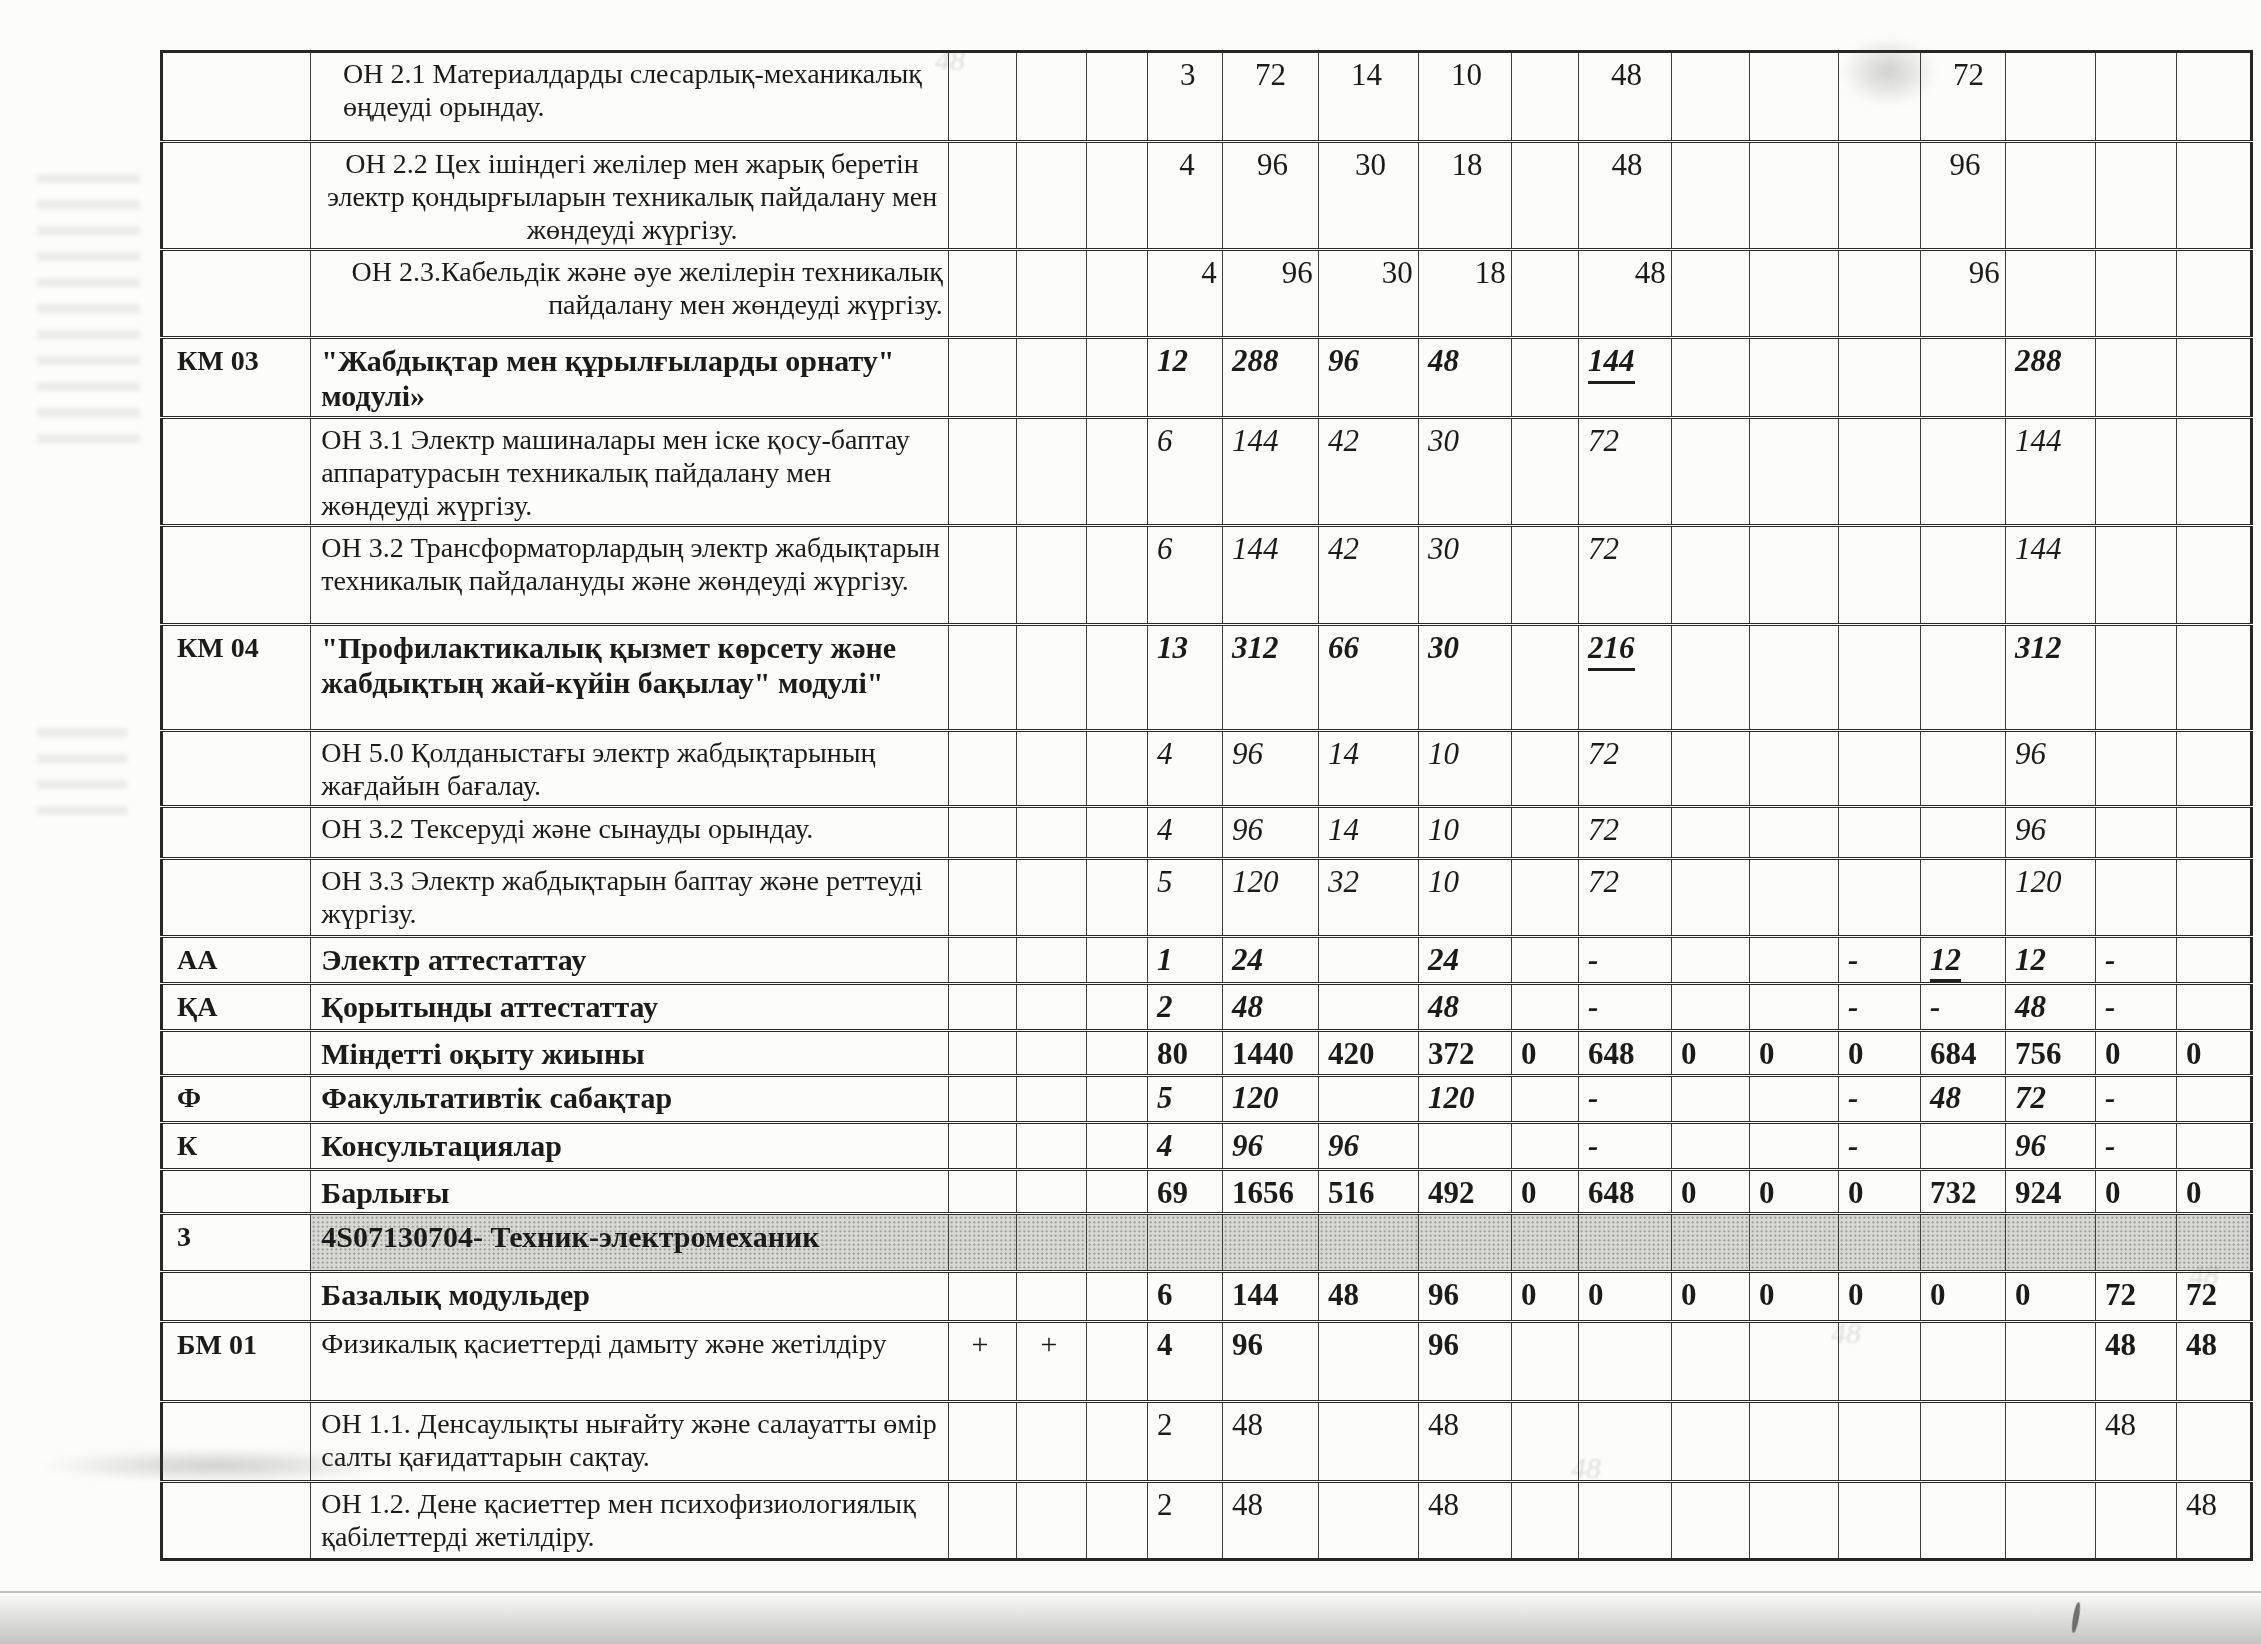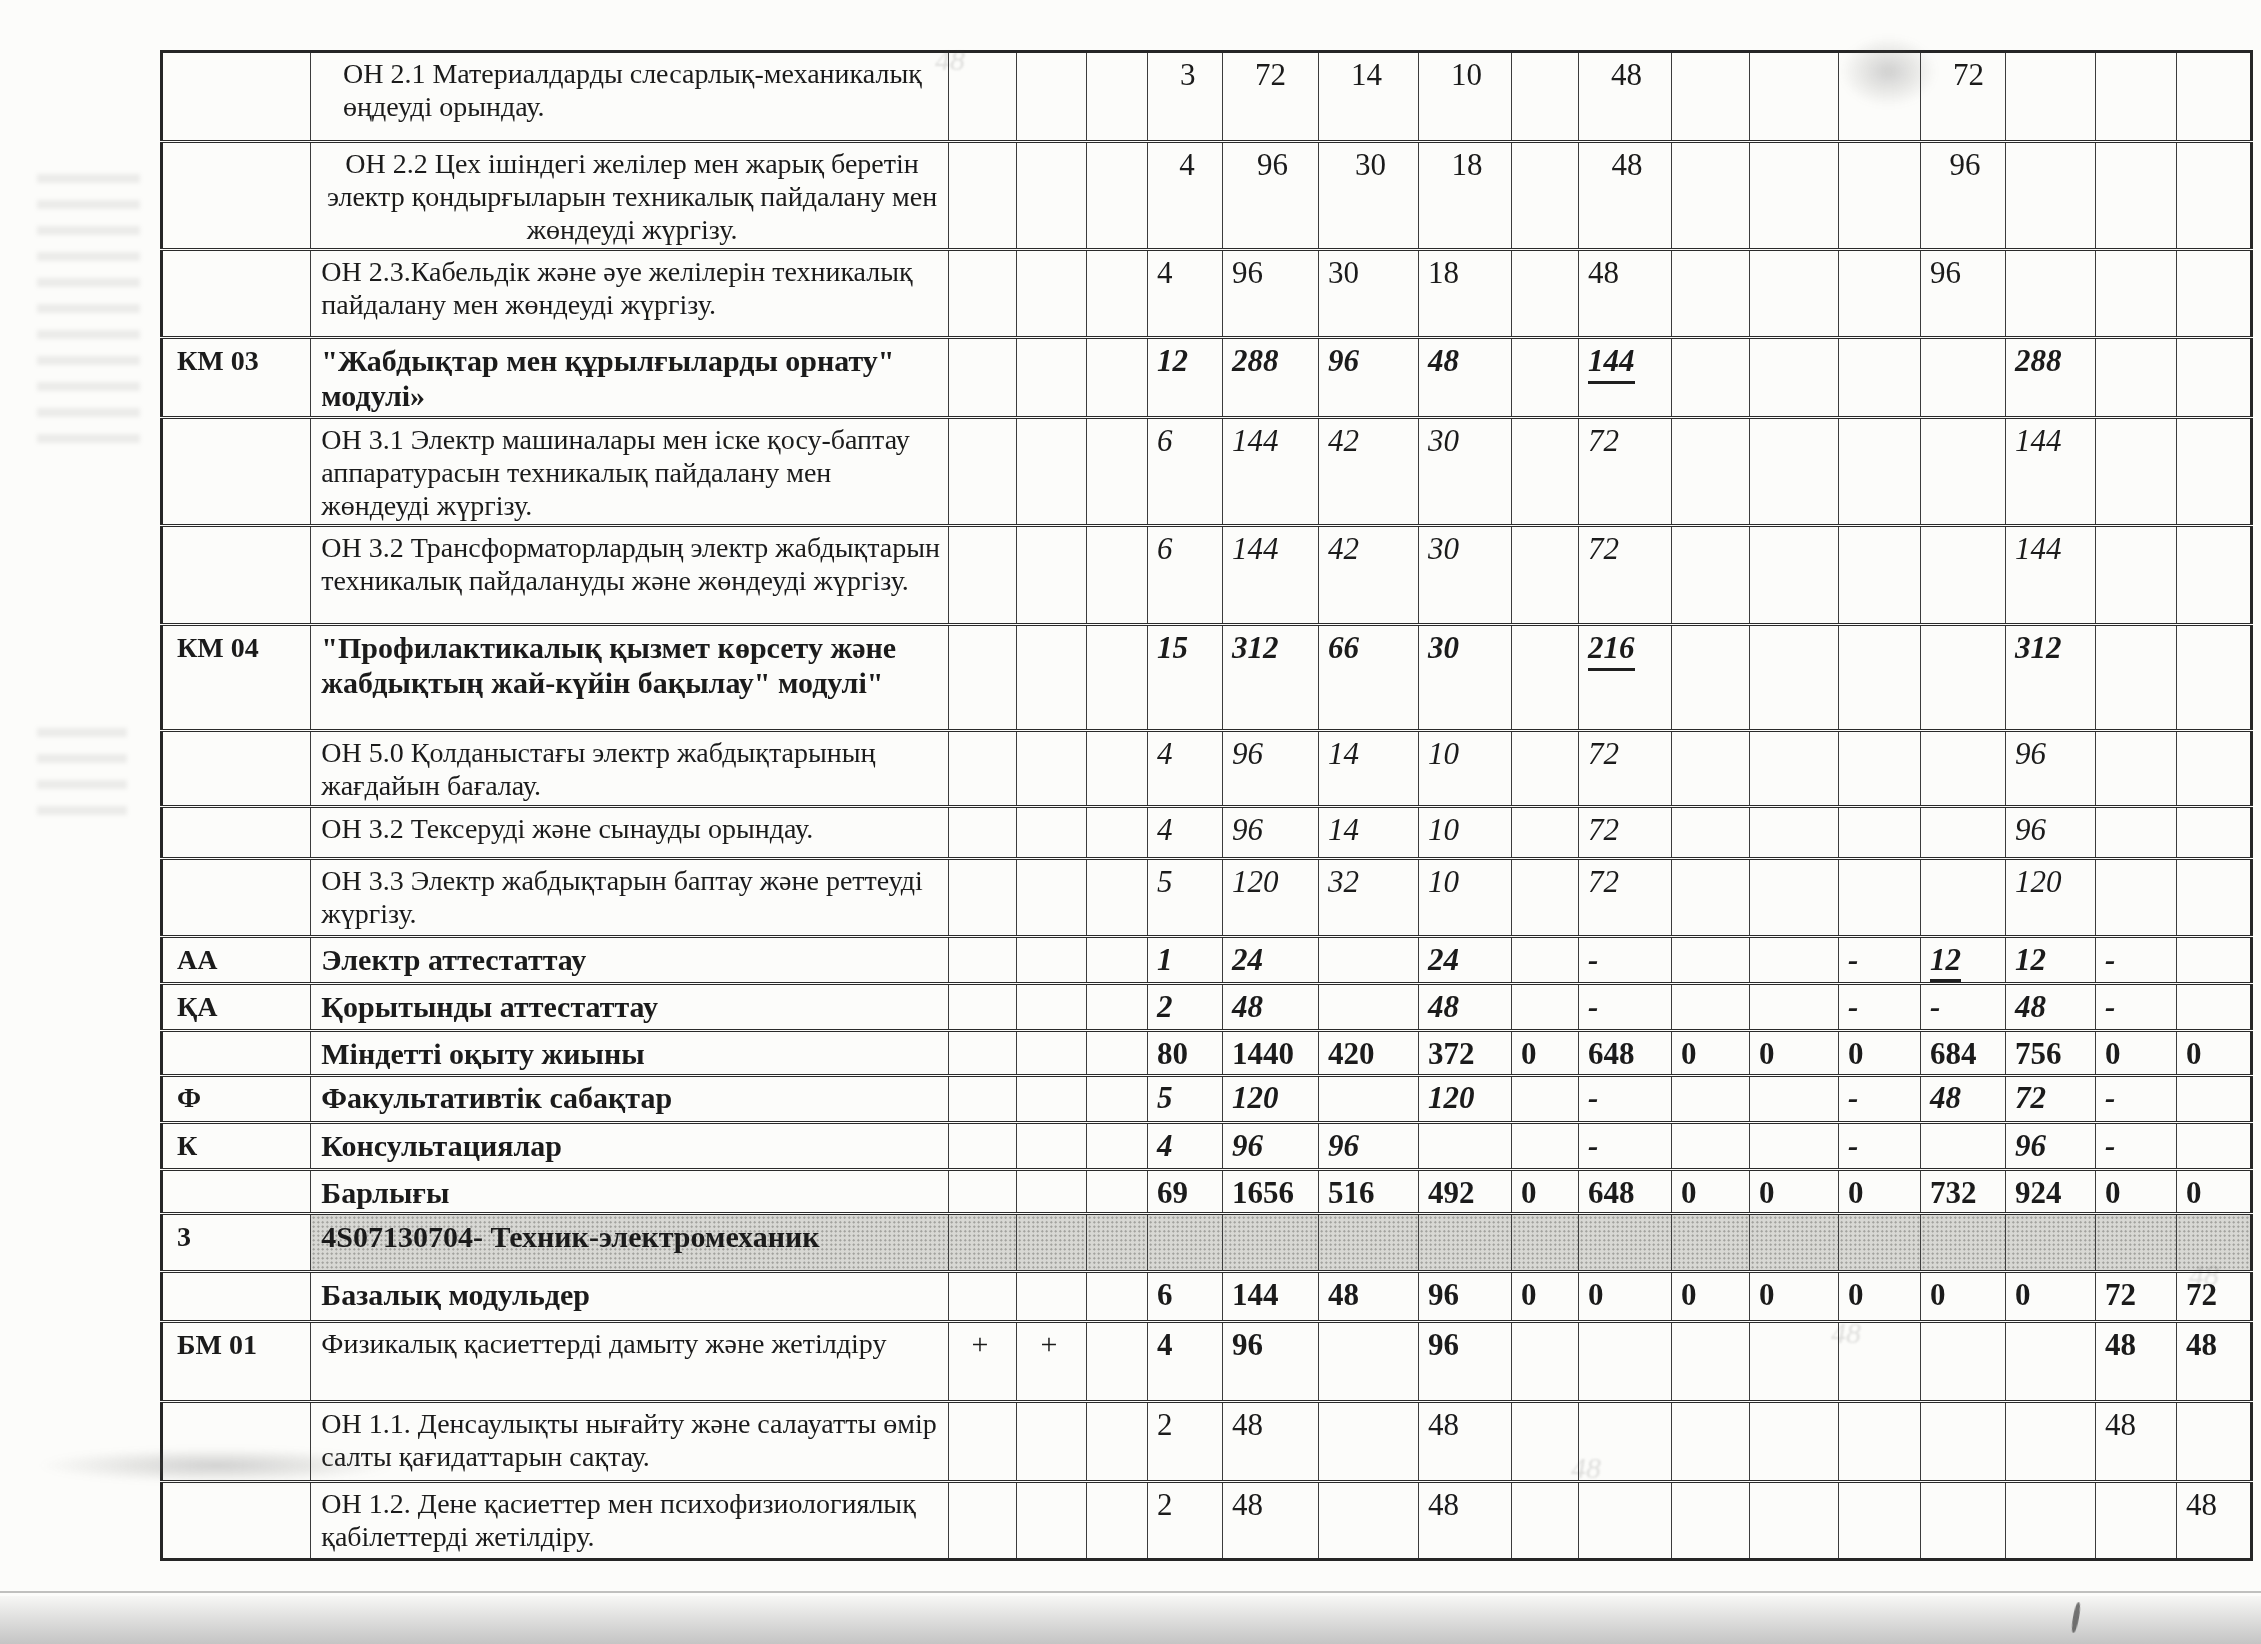--- a/index.html
+++ b/index.html
@@ -109,21 +109,21 @@
           <td class="grayable num num-r"></td>
           <td class="grayable num num-r">48</td>
           <td class="grayable num num-r"></td>
           <td class="grayable num num-r"></td>
           <td class="grayable num num-r"></td>
           <td class="grayable num num-r">96</td>
           <td class="grayable num num-r"></td>
           <td class="grayable num num-r"></td>
           <td class="grayable num num-r"></td>
         </tr>
-        <tr style="height: 88px;">
+        <tr style="height: 88px; text-align: right;">
           <td class="cell-code"></td>
           <td class="cell-name grayable">ОН  2.3.Кабельдік және әуе желілерін техникалық пайдалану мен жөндеуді жүргізу.</td>
           <td class="grayable mark-cell"></td>
           <td class="grayable mark-cell"></td>
           <td class="grayable mark-cell"></td>
           <td class="grayable num num-r">4</td>
           <td class="grayable num num-r">96</td>
           <td class="grayable num num-r">30</td>
           <td class="grayable num num-r">18</td>
           <td class="grayable num num-r"></td>
@@ -195,21 +195,21 @@
           <td class="grayable num num-i">144</td>
           <td class="grayable num num-i"></td>
           <td class="grayable num num-i"></td>
         </tr>
         <tr style="height: 106px;">
           <td class="cell-code">КМ 04</td>
           <td class="cell-name name-bold grayable">"Профилактикалық қызмет көрсету және жабдықтың жай-күйін бақылау" модулі"</td>
           <td class="grayable mark-cell"></td>
           <td class="grayable mark-cell"></td>
           <td class="grayable mark-cell"></td>
-          <td class="grayable num num-bi">15</td>
+          <td class="grayable num num-bi">13</td>
           <td class="grayable num num-bi">312</td>
           <td class="grayable num num-bi">66</td>
           <td class="grayable num num-bi">30</td>
           <td class="grayable num num-bi"></td>
           <td class="grayable num num-bi"><span class="u-span">216</span></td>
           <td class="grayable num num-bi"></td>
           <td class="grayable num num-bi"></td>
           <td class="grayable num num-bi"></td>
           <td class="grayable num num-bi"></td>
           <td class="grayable num num-bi">312</td>

